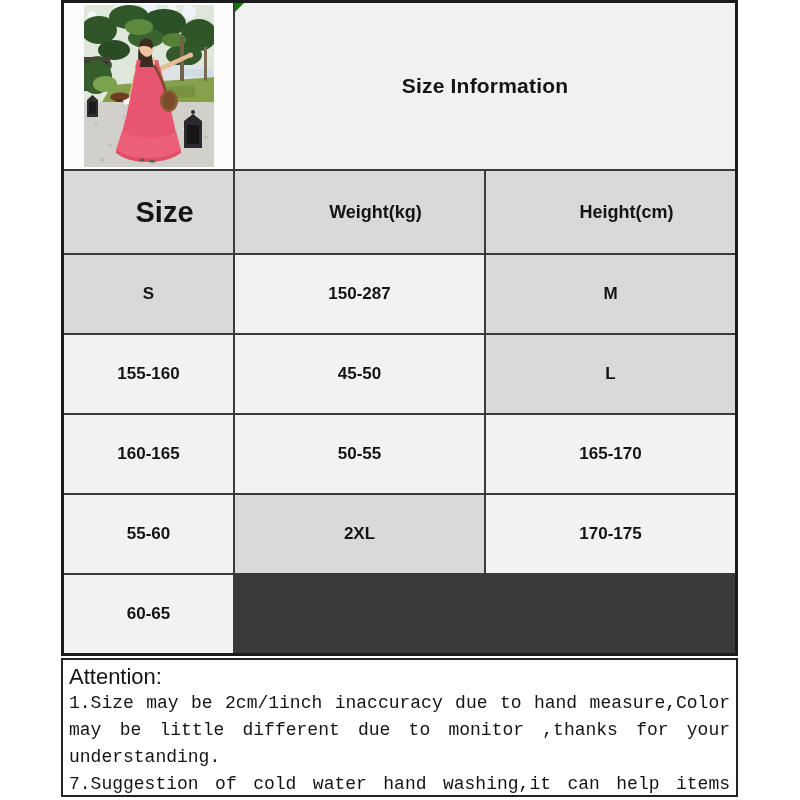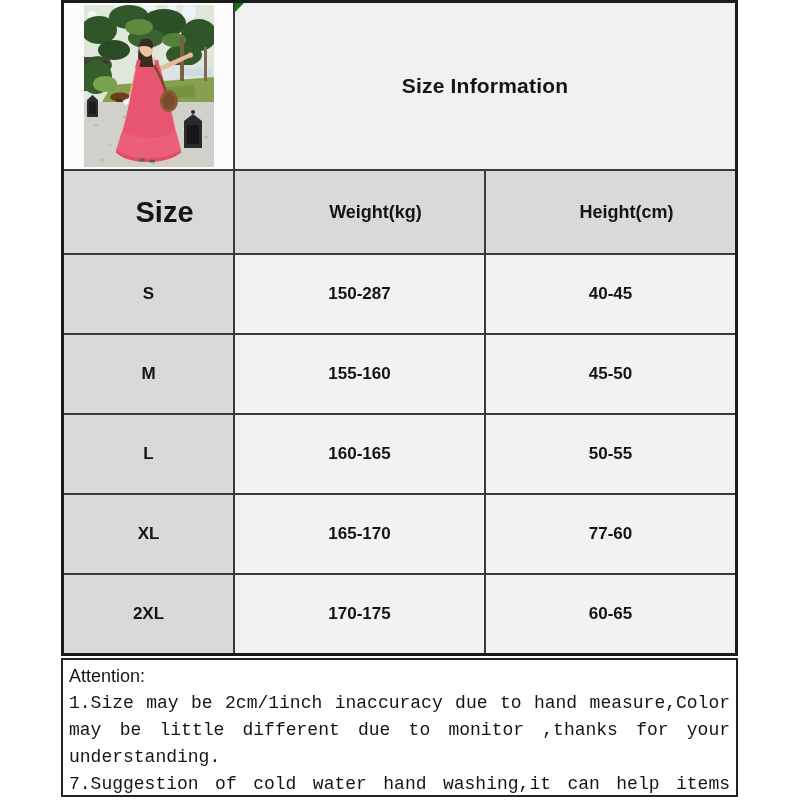--- a/index.html
+++ b/index.html
@@ -85,21 +85,21 @@
     padding: 3px 6px;
     font-size: 18px;
     line-height: 27px;
   }
   .attention-box p {
     margin: 0;
     text-align: justify;
     font-family: Liberation Mono, monospace;
   }
   .attention-heading {
-    font-size: 18px;
+    font-size: 22px;
   }
   svg { display: block; }
 </style>
 </head>
 <body>
 
 <div class="sheet">
 
   <div class="grid">
 
@@ -195,33 +195,31 @@
       <span class="corner-flag"></span>
       <span class="title-text">Size Information</span>
     </div>
 
     <div class="cell hdr-cell hdr-size">Size</div>
     <div class="cell hdr-cell">Weight(kg)</div>
     <div class="cell hdr-cell">Height(cm)</div>
 
     <div class="cell size-cell">S</div>
     <div class="cell data-cell">150-287</div>
-    <div class="cell data-cell">40-45</div>
 
     <div class="cell size-cell">M</div>
     <div class="cell data-cell">155-160</div>
     <div class="cell data-cell">45-50</div>
 
     <div class="cell size-cell">L</div>
     <div class="cell data-cell">160-165</div>
     <div class="cell data-cell">50-55</div>
 
-    <div class="cell size-cell">XL</div>
     <div class="cell data-cell">165-170</div>
-    <div class="cell data-cell">77-60</div>
+    <div class="cell data-cell">55-60</div>
 
     <div class="cell size-cell">2XL</div>
     <div class="cell data-cell">170-175</div>
     <div class="cell data-cell">60-65</div>
 
   </div>
 
   <div class="attention-box">
     <div class="attention-heading">Attention:</div>
     <p>1.Size may be 2cm/1inch inaccuracy due to hand measure,Color may be little different due to monitor ,thanks for your understanding.</p>

